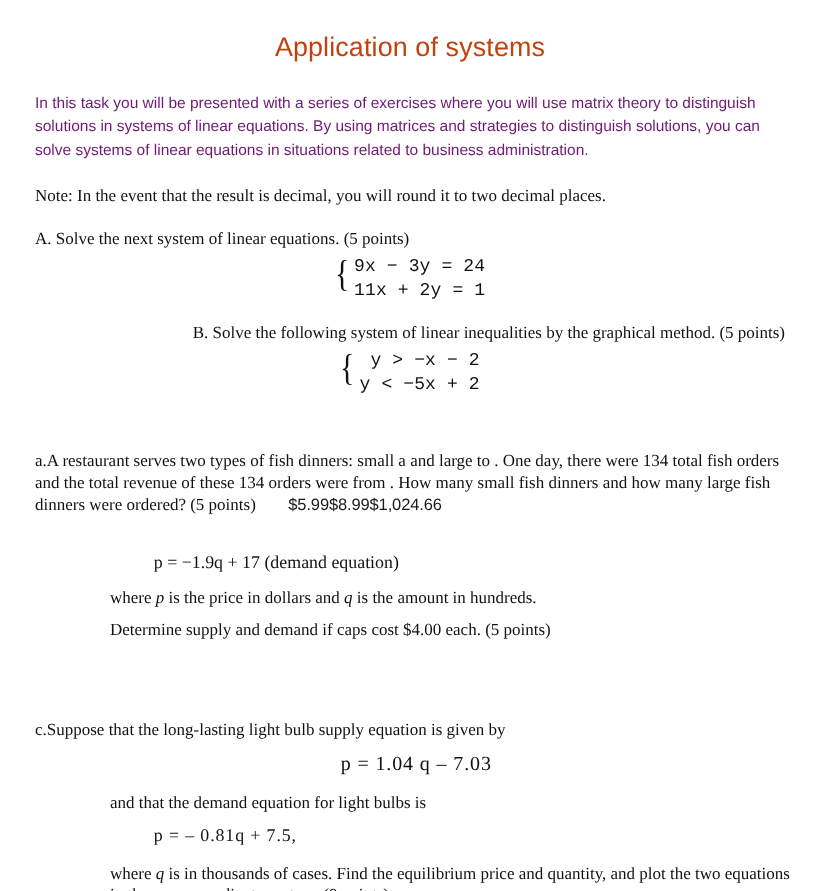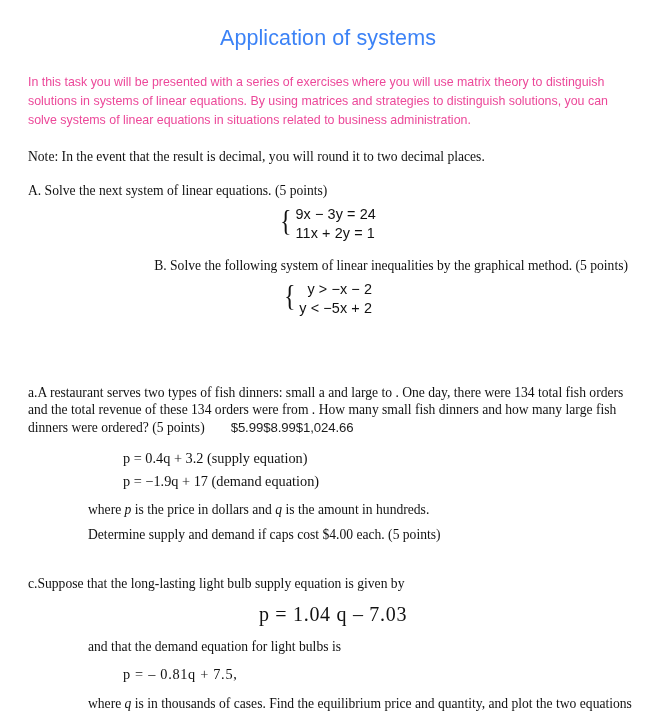--- a/index.html
+++ b/index.html
@@ -27,53 +27,53 @@
   
   .doc-title {
     position: absolute;
     left: 0;
     top: 26px;
     width: 656px;
     text-align: center;
     font-family: "Liberation Sans", "DejaVu Sans", sans-serif;
     font-size: 21.5px;
     font-weight: 400;
-    color: #3b82f6;
+    color: #c2410c;
     letter-spacing: 0.1px;
     line-height: 1.2;
   }
 
   
   .intro {
     position: absolute;
     left: 28px;
     top: 73px;
     width: 595px;
     font-family: "Liberation Sans", "DejaVu Sans", sans-serif;
     font-size: 12.4px;
     font-weight: 400;
-    color: #ec4899;
+    color: #701a75;
     line-height: 1.52;
     text-align: left;
   }
 
   
   .blk {
     position: absolute;
     font-family: "Liberation Serif", "DejaVu Serif", serif;
     color: #111111;
     font-size: 13.6px;
     line-height: 1.28;
   }
 
   .note      { left: 28px; top: 148px;  width: 600px; }
   .sec-a     { left: 28px; top: 182px;  width: 600px; }
   .sec-b     { left: 28px; top: 257px;  width: 600px; text-align: right; }
   .sec-c     { left: 28px; top: 328px;  width: 600px; }
-  .item-a    { left: 28px; top: 384px;  width: 610px; }
+  .item-a    { left: 28px; top: 360px;  width: 610px; }
   .item-b    { left: 28px; top: 443px;  width: 610px; }
   .item-c    { left: 28px; top: 563px;  width: 610px; margin-top: 12px; }
 
   
   .eqsys {
     display: flex;
     justify-content: center;
     margin-top: 6px;
   }
   .eqsys-inner {
@@ -88,21 +88,21 @@
     transform: translateY(1px) scaleX(0.8);
     transform-origin: left center;
     color: #111;
   }
   .eqlines {
     display: flex;
     flex-direction: column;
     justify-content: center;
   }
   .eqline {
-    font-family: Liberation Sans, sans-serif;
+    font-family: Liberation Mono, monospace;
     font-size: 14.4px;
     line-height: 1.3;
     white-space: nowrap;
     letter-spacing: 0.1px;
   }
   .mi { font-style: italic; }
 
   
   .hang {
     display: block;
@@ -120,21 +120,21 @@
     margin-top: 9px;
   }
   .indent-txt2 {
     margin-left: 60px;
     margin-top: 8px;
   }
   .center-eq {
     text-align: center;
     margin-top: 10px;
     margin-bottom: 10px;
-    font-size: 20px;
+    font-size: 16px;
     white-space: nowrap;
     letter-spacing: 0.6px;
   }
   .eqwide { letter-spacing: 0.7px; }
 
   .price-run {
     font-family: "Liberation Sans", "DejaVu Sans", sans-serif;
     font-size: 13.2px;
     color: #1b1b1b;
     margin-left: 26px;
@@ -188,23 +188,20 @@
 
 
   <div class="blk item-a">
     <span class="hang">
       <span>a.</span><span>A restaurant serves two types of fish dinners: small a and large to . One day, there were 134 total fish orders and the total revenue of these 134 orders were from . How many small fish dinners and how many large fish dinners were ordered? (5 points)</span><span class="price-run">$5.99$8.99$1,024.66</span>
     </span>
   </div>
 
   <div class="blk item-b">
 
-    <div class="indent-eq">
-      <span>p = 0.4q + 3.2 (supply equation)</span>
-    </div>
     <div class="indent-eq" style="margin-top:-2px">
       <span>p = −1.9q + 17 (demand equation)</span>
     </div>
 
     <div class="indent-txt">
       <span>where </span><span class="mi">p</span><span>  is the price in dollars and  </span><span class="mi">q</span><span> is the amount in hundreds.</span>
     </div>
 
     <div class="indent-txt2">Determine supply and demand if caps cost $4.00 each. (5 points)</div>
   </div>

